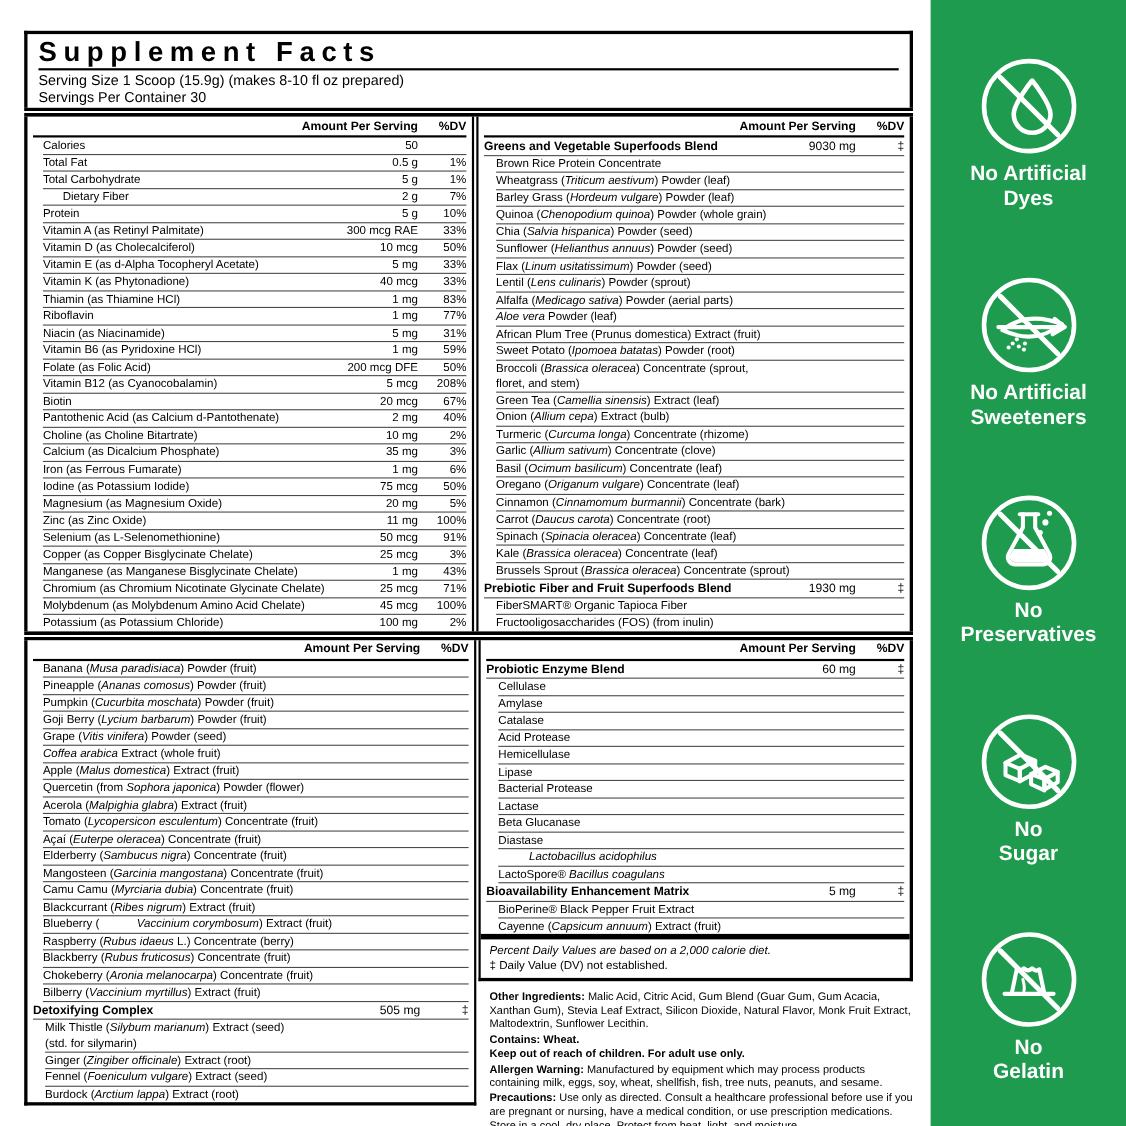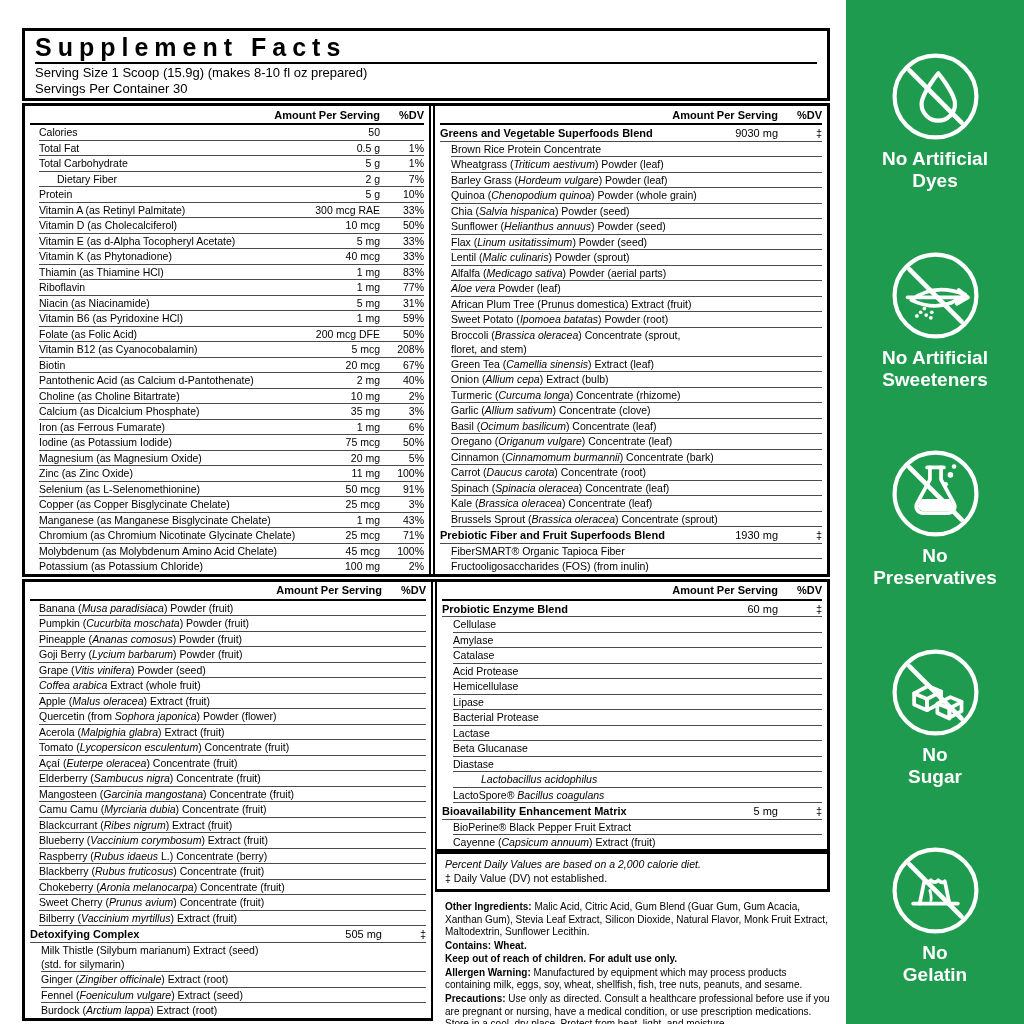--- a/index.html
+++ b/index.html
@@ -269,21 +269,21 @@
           <div class="sub-row">Barley Grass (<span style="font-style: italic;">Hordeum vulgare</span>) Powder (leaf)</div>
 
           <div class="sub-row">Quinoa (<span style="font-style: italic;">Chenopodium quinoa</span>) Powder (whole grain)</div>
 
           <div class="sub-row">Chia (<span style="font-style: italic;">Salvia hispanica</span>) Powder (seed)</div>
 
           <div class="sub-row">Sunflower (<span style="font-style: italic;">Helianthus annuus</span>) Powder (seed)</div>
 
           <div class="sub-row">Flax (<span style="font-style: italic;">Linum usitatissimum</span>) Powder (seed)</div>
 
-          <div class="sub-row">Lentil (<span style="font-style: italic;">Malic culinaris</span>) Powder (sprout)</div>
+          <div class="sub-row">Lentil (<span style="font-style: italic;">Lens culinaris</span>) Powder (sprout)</div>
 
           <div class="sub-row">Alfalfa (<span style="font-style: italic;">Medicago sativa</span>) Powder (aerial parts)</div>
 
           <div class="sub-row"><span style="font-style: italic;">Aloe vera</span> Powder (leaf)</div>
 
           <div class="sub-row">African Plum Tree (<span style="">Prunus domestica</span>) Extract (fruit)</div>
 
           <div class="sub-row">Sweet Potato (<span style="font-style: italic;">Ipomoea batatas</span>) Powder (root)</div>
 
           <div class="sub-row">Broccoli (<span style="font-style: italic;">Brassica oleracea</span>) Concentrate (sprout,
@@ -331,68 +331,67 @@
     <div class="lcol-l">
       <div class="hdr">
         <span class="sp"></span>
         <span class="ah">Amount Per Serving</span>
         <span class="dh">%DV</span>
       </div>
       <div class="plain">
 
           <div class="sub-row">Banana (<span style="font-style: italic;">Musa paradisiaca</span>) Powder (fruit)</div>
 
+          <div class="sub-row">Pineapple (<span style="font-style: italic;">Ananas comosus</span>) Powder (fruit)</div>
+
           <div class="sub-row">Pumpkin (<span style="font-style: italic;">Cucurbita moschata</span>) Powder (fruit)</div>
 
-          <div class="sub-row">Pineapple (<span style="font-style: italic;">Ananas comosus</span>) Powder (fruit)</div>
-
           <div class="sub-row">Goji Berry (<span style="font-style: italic;">Lycium barbarum</span>) Powder (fruit)</div>
 
           <div class="sub-row">Grape (<span style="font-style: italic;">Vitis vinifera</span>) Powder (seed)</div>
 
           <div class="sub-row"><span style="font-style: italic;">Coffea arabica</span> Extract (whole fruit)</div>
 
-          <div class="sub-row">Apple (<span style="font-style: italic;">Malus oleracea</span>) Extract (fruit)</div>
+          <div class="sub-row">Apple (<span style="font-style: italic;">Malus domestica</span>) Extract (fruit)</div>
 
           <div class="sub-row">Quercetin (from <span style="font-style: italic;">Sophora japonica</span>) Powder (flower)</div>
 
           <div class="sub-row">Acerola (<span style="font-style: italic;">Malpighia glabra</span>) Extract (fruit)</div>
 
           <div class="sub-row">Tomato (<span style="font-style: italic;">Lycopersicon esculentum</span>) Concentrate (fruit)</div>
 
           <div class="sub-row">Açaí (<span style="font-style: italic;">Euterpe oleracea</span>) Concentrate (fruit)</div>
 
           <div class="sub-row">Elderberry (<span style="font-style: italic;">Sambucus nigra</span>) Concentrate (fruit)</div>
 
           <div class="sub-row">Mangosteen (<span style="font-style: italic;">Garcinia mangostana</span>) Concentrate (fruit)</div>
 
           <div class="sub-row">Camu Camu (<span style="font-style: italic;">Myrciaria dubia</span>) Concentrate (fruit)</div>
 
           <div class="sub-row">Blackcurrant (<span style="font-style: italic;">Ribes nigrum</span>) Extract (fruit)</div>
 
-          <div class="sub-row">Blueberry (<span style="font-style: italic;">Vaccinium corymbosum</span>) Extract (fruit)</div>
+          <div class="sub-row">Blueberry (<span style="font-style: italic; margin-left: 34px;">Vaccinium corymbosum</span>) Extract (fruit)</div>
 
           <div class="sub-row">Raspberry (<span style="font-style: italic;">Rubus idaeus</span> L.) Concentrate (berry)</div>
 
           <div class="sub-row">Blackberry (<span style="font-style: italic;">Rubus fruticosus</span>) Concentrate (fruit)</div>
 
           <div class="sub-row">Chokeberry (<span style="font-style: italic;">Aronia melanocarpa</span>) Concentrate (fruit)</div>
 
-          <div class="sub-row">Sweet Cherry (<span style="font-style: italic;">Prunus avium</span>) Concentrate (fruit)</div>
 
           <div class="sub-row">Bilberry (<span style="font-style: italic;">Vaccinium myrtillus</span>) Extract (fruit)</div>
         </div>
       <div class="bhdr">
         <span class="bn">Detoxifying Complex</span>
         <span class="amt">505 mg</span>
         <span class="dv">‡</span>
       </div>
       <div class="nolast">
 
-          <div class="sub-row">Milk Thistle (<span style=" margin-top: 40px;">Silybum marianum</span>) Extract (seed)
+          <div class="sub-row">Milk Thistle (<span style="font-style: italic; margin-top: 40px;">Silybum marianum</span>) Extract (seed)
 (std. for silymarin)</div>
 
           <div class="sub-row">Ginger (<span style="font-style: italic;">Zingiber officinale</span>) Extract (root)</div>
 
           <div class="sub-row">Fennel (<span style="font-style: italic;">Foeniculum vulgare</span>) Extract (seed)</div>
 
           <div class="sub-row">Burdock (<span style="font-style: italic;">Arctium lappa</span>) Extract (root)</div>
 
         </div>
     </div>

